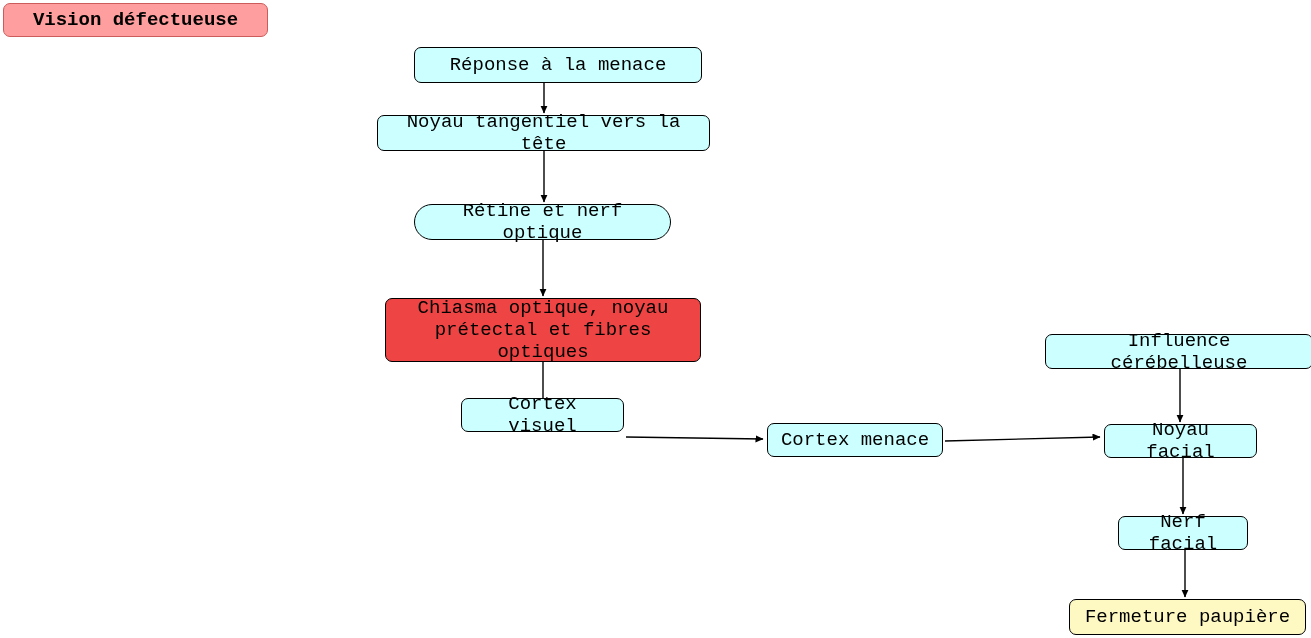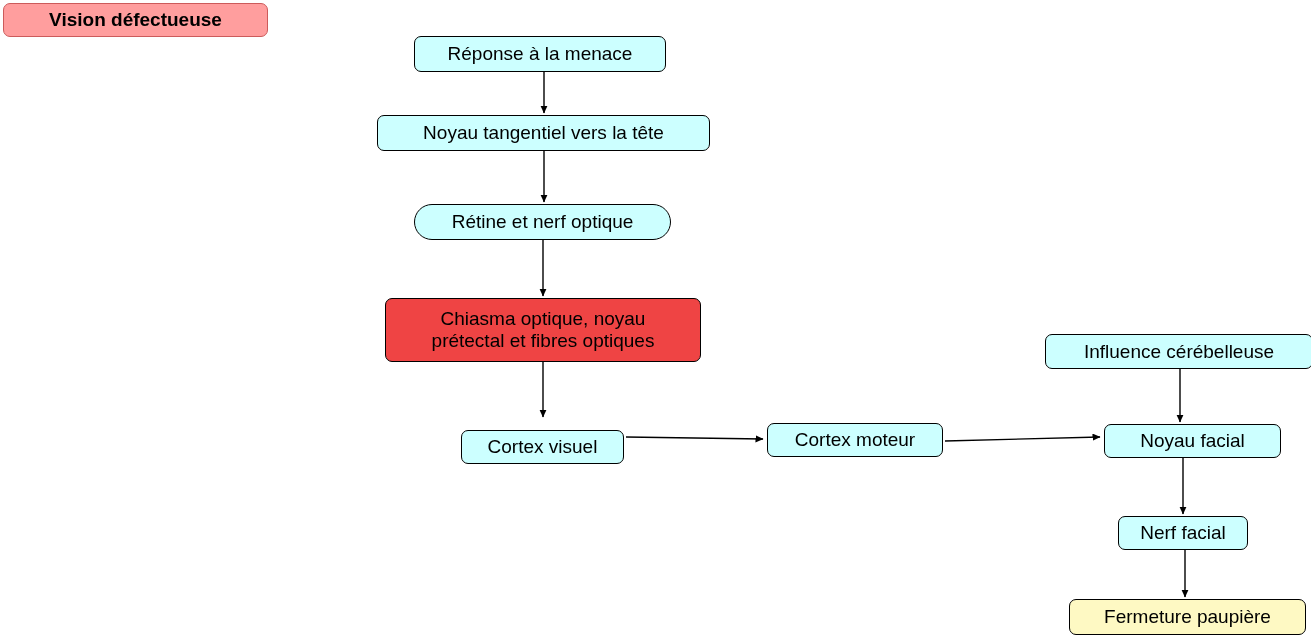--- a/index.html
+++ b/index.html
@@ -33,21 +33,21 @@
     border-radius: 7px;
     color: #000000;
     font-size: 19px;
     line-height: 22px;
     text-align: center;
     display: flex;
     align-items: center;
     justify-content: center;
     white-space: pre-line;
     padding: 0 8px;
-    font-family: Liberation Sans, sans-serif;
+    font-family: Liberation Mono, monospace;
   }
   .node.title-node {
     background: #ff9e9e;
     border: 1.5px solid #cc5b5b;
     font-weight: bold;
     font-size: 19px;
     border-radius: 7px;
   }
 </style>
 </head>
@@ -70,26 +70,26 @@
         <line x1="945" y1="441" x2="1100" y2="437" stroke="#000000" stroke-width="1.4" marker-end="url(#arrowhead)"></line>
         <line x1="1180" y1="369" x2="1180" y2="422" stroke="#000000" stroke-width="1.4" marker-end="url(#arrowhead)"></line>
         <line x1="1183" y1="458" x2="1183" y2="514" stroke="#000000" stroke-width="1.4" marker-end="url(#arrowhead)"></line>
         <line x1="1185" y1="550" x2="1185" y2="597" stroke="#000000" stroke-width="1.4" marker-end="url(#arrowhead)"></line>
       </g>
   </svg>
 
   <div class="node title-node" style="left:3px; top:3px; width:265px; height:34px; font-size:19px;">Vision défectueuse</div>
 
   <div id="node-layer">
-      <div class="node" style="left: 414px; top: 36px; width: 252px; height: 36px; background: rgb(204, 255, 255); border-color: rgb(0, 0, 0);">Réponse à la menace</div>
+      <div class="node" style="left: 414px; top: 47px; width: 288px; height: 36px; background: rgb(204, 255, 255); border-color: rgb(0, 0, 0);">Réponse à la menace</div>
       <div class="node" style="left: 377px; top: 115px; width: 333px; height: 36px; background: rgb(204, 255, 255); border-color: rgb(0, 0, 0);">Noyau tangentiel vers la tête</div>
       <div class="node" style="left: 414px; top: 204px; width: 257px; height: 36px; background: rgb(204, 255, 255); border-color: rgb(0, 0, 0); border-radius: 18px;">Rétine et nerf optique</div>
       <div class="node" style="left: 385px; top: 298px; width: 316px; height: 64px; background: #ef4444; border-color: rgb(0, 0, 0);">Chiasma optique, noyau
 prétectal et fibres optiques</div>
-      <div class="node" style="left: 461px; top: 430px; width: 163px; height: 34px; background: rgb(204, 255, 255); border-color: rgb(0, 0, 0); text-align: center;">Cortex visuel</div>
-      <div class="node" style="left: 767px; top: 423px; width: 176px; height: 34px; background: rgb(204, 255, 255); border-color: rgb(0, 0, 0);">Cortex moteur</div>
+      <div class="node" style="left: 461px; top: 398px; width: 163px; height: 34px; background: rgb(204, 255, 255); border-color: rgb(0, 0, 0); text-align: center;">Cortex visuel</div>
+      <div class="node" style="left: 767px; top: 423px; width: 176px; height: 34px; background: rgb(204, 255, 255); border-color: rgb(0, 0, 0);">Cortex menace</div>
       <div class="node" style="left: 1045px; top: 334px; width: 268px; height: 35px; background: rgb(204, 255, 255); border-color: rgb(0, 0, 0);">Influence cérébelleuse</div>
-      <div class="node" style="left: 1104px; top: 424px; width: 177px; height: 34px; background: rgb(204, 255, 255); border-color: rgb(0, 0, 0);">Noyau facial</div>
+      <div class="node" style="left: 1104px; top: 424px; width: 153px; height: 34px; background: rgb(204, 255, 255); border-color: rgb(0, 0, 0);">Noyau facial</div>
       <div class="node" style="left: 1118px; top: 516px; width: 130px; height: 34px; background: rgb(204, 255, 255); border-color: rgb(0, 0, 0); padding-left: 8px;">Nerf facial</div>
       <div class="node" style="left: 1069px; top: 599px; width: 237px; height: 36px; background: #fef9c3; border-color: rgb(0, 0, 0);">Fermeture paupière</div>
     </div>
 
 </div>
 
 </body></html>

